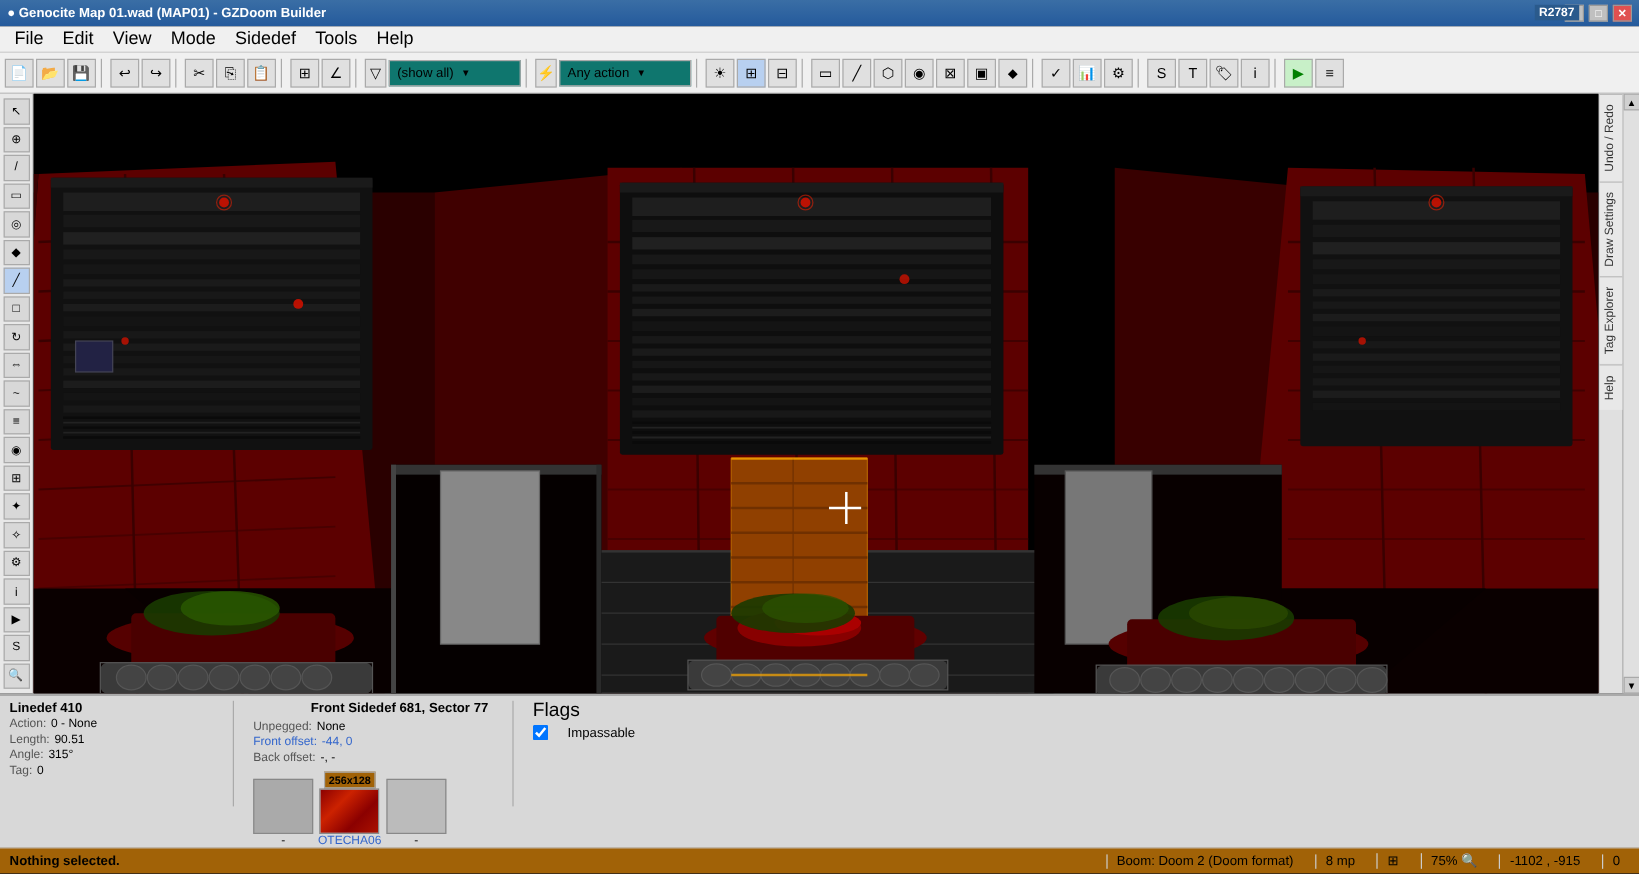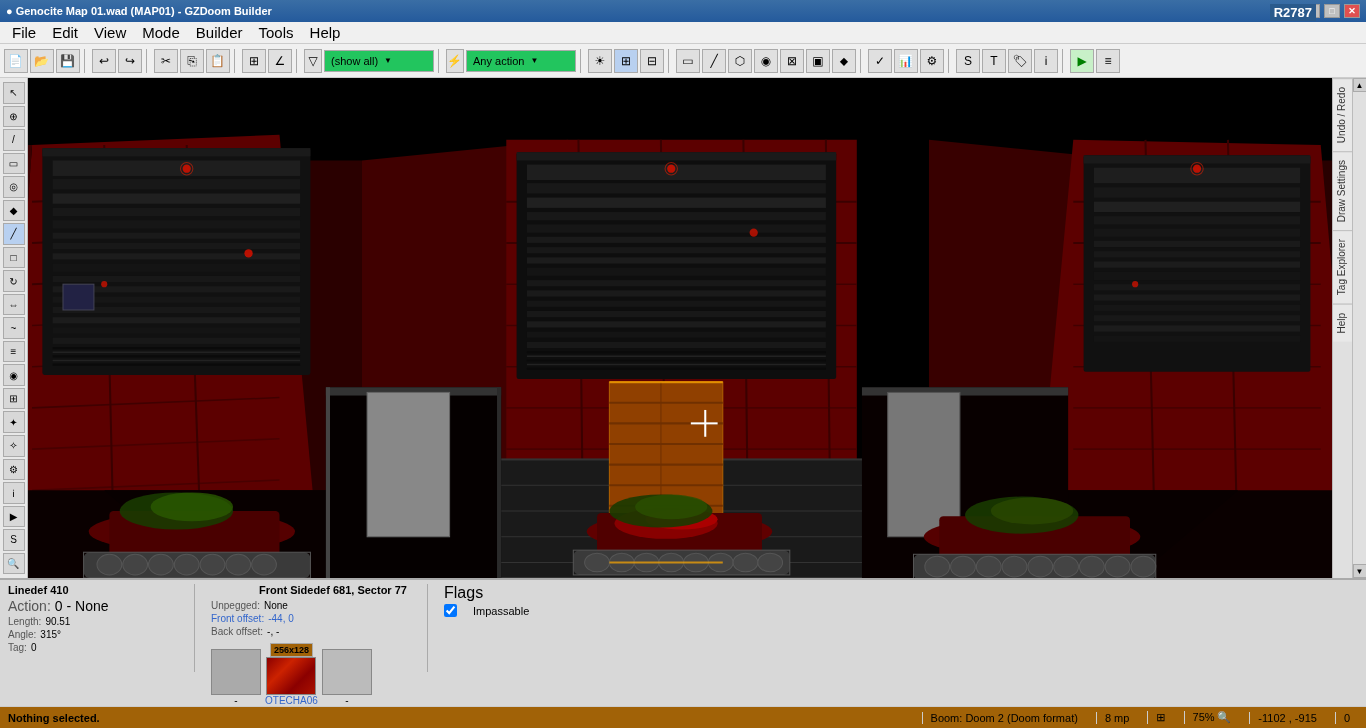--- a/index.html
+++ b/index.html
@@ -56,21 +56,21 @@
       width: 24px; height: 24px;
       background: #e0e0e0;
       border: 1px solid #aaa;
       display: flex; align-items: center; justify-content: center;
       cursor: pointer;
       font-size: 10px;
     }
     .tb-sep { width: 4px; height: 24px; border-left: 1px solid #aaa; margin: 0 2px; }
     .tb-dropdown {
       height: 22px;
-      background: #22c55e;
+      background: #0f766e;
       border: 1px solid #aaa;
       display: flex; align-items: center;
       padding: 0 6px;
       cursor: pointer;
       font-size: 11px;
       min-width: 100px;
     }
     .tb-dropdown-arrow { margin-left: 6px; font-size: 8px; }
 
     
@@ -189,29 +189,29 @@
 
 <div id="app">
 
   <div id="titlebar">
     <span>● Genocite Map 01.wad (MAP01) - GZDoom Builder</span>
     <div id="titlebar-controls">
       <div class="title-btn">─</div>
       <div class="title-btn">□</div>
       <div class="title-btn" style="background:#e05050;">✕</div>
     </div>
-    <div style="position:absolute;right:50px;top:4px;font-size:13px;background:#2a5a8c;padding:1px 4px;">R2787</div>
+    <div style="position:absolute;right:50px;top:4px;font-size:10px;background:#2a5a8c;padding:1px 4px;">R2787</div>
   </div>
 
   <div id="menubar">
     <div class="menu-item">File</div>
     <div class="menu-item">Edit</div>
     <div class="menu-item">View</div>
     <div class="menu-item">Mode</div>
-    <div class="menu-item">Builder</div>
+    <div class="menu-item">Sidedef</div>
     <div class="menu-item">Tools</div>
     <div class="menu-item">Help</div>
   </div>
 
   <div id="toolbar">
 
     <div class="tb-btn">
         <span class="tb-icon">📄</span>
       </div>
     <div class="tb-btn">
@@ -609,21 +609,21 @@
       <div style="flex:1;background:#c8c8c8;"></div>
       <div class="scroll-arrow">▼</div>
     </div>
 
   </div>
 
   <div id="bottom-panel" style="height:128px;background:#d8d8d8;border-top:2px solid #aaa;display:flex;padding:4px 8px;gap:16px;align-items:flex-start;">
 
     <div class="info-section" style="min-width:170px;">
       <div style="font-weight:bold;font-size:11px;">Linedef 410</div>
-      <div style="display:flex;gap:4px;font-size:14px;">
+      <div style="display:flex;gap:4px;font-size:10px;">
         <span style="color:#555;">Action:</span>
         <span>0 - None</span>
       </div>
       <div style="display:flex;gap:4px;font-size:10px;">
         <span style="color:#555;">Length:</span>
         <span>90.51</span>
       </div>
       <div style="display:flex;gap:4px;font-size:10px;">
         <span style="color:#555;">Angle:</span>
         <span>315°</span>

